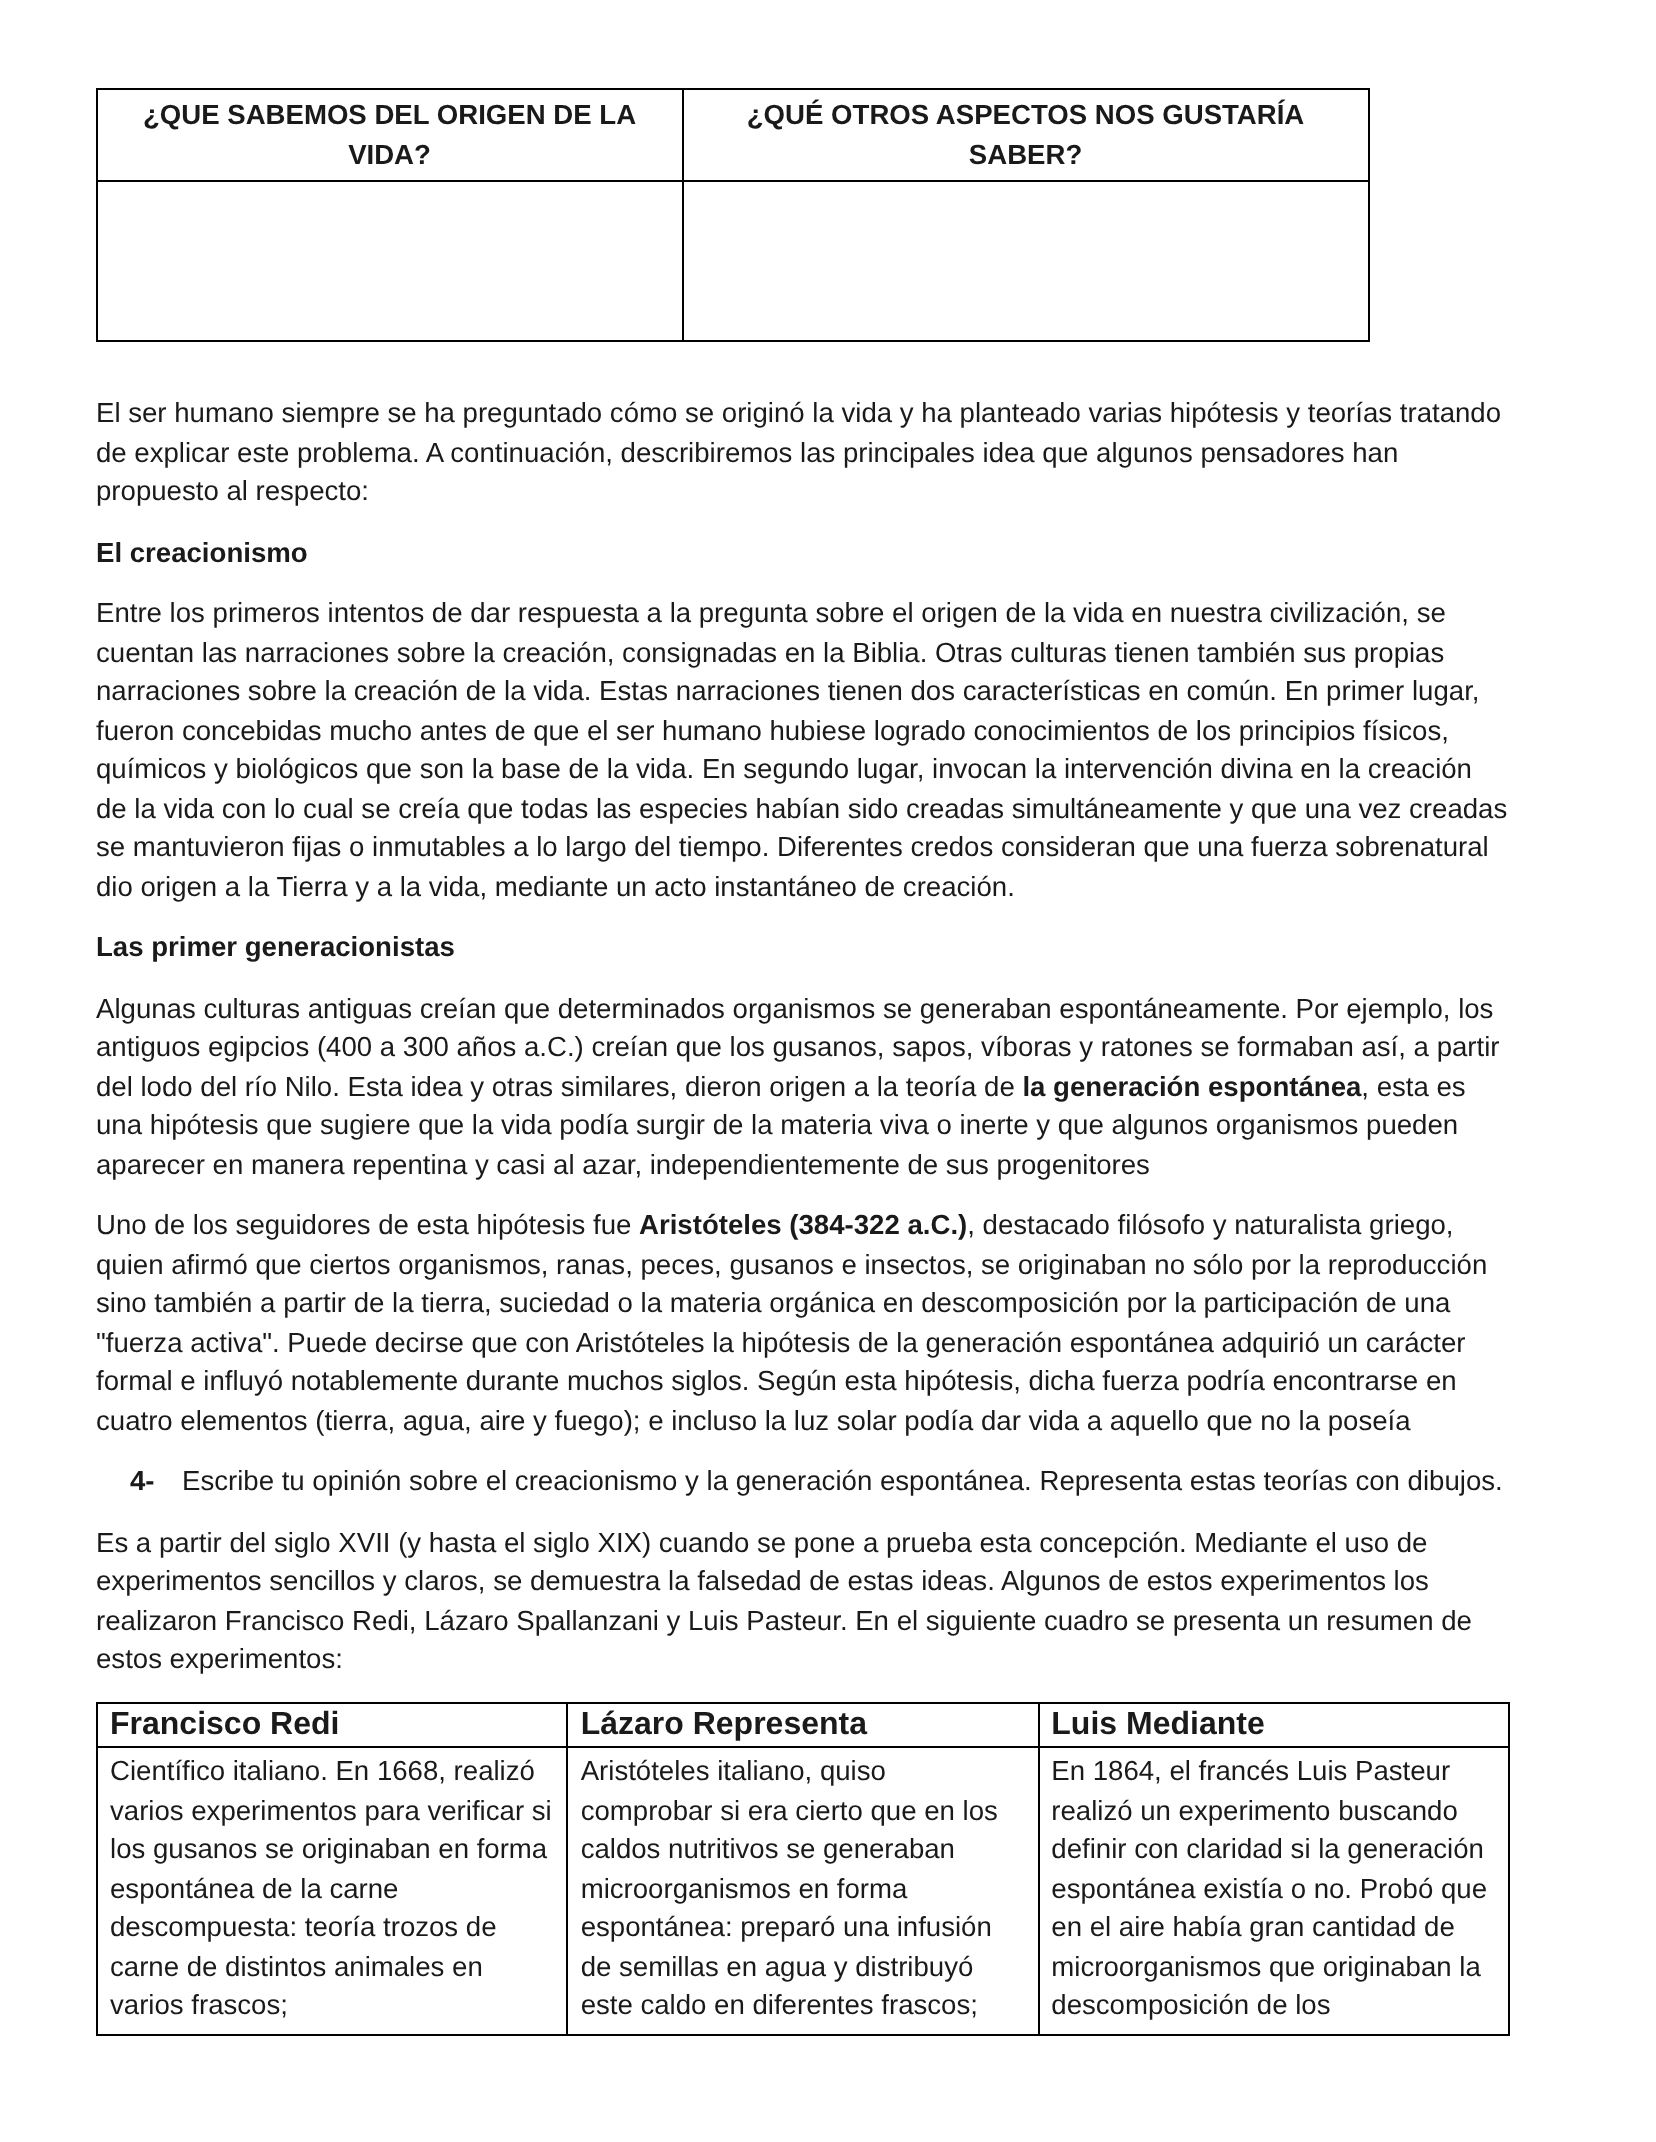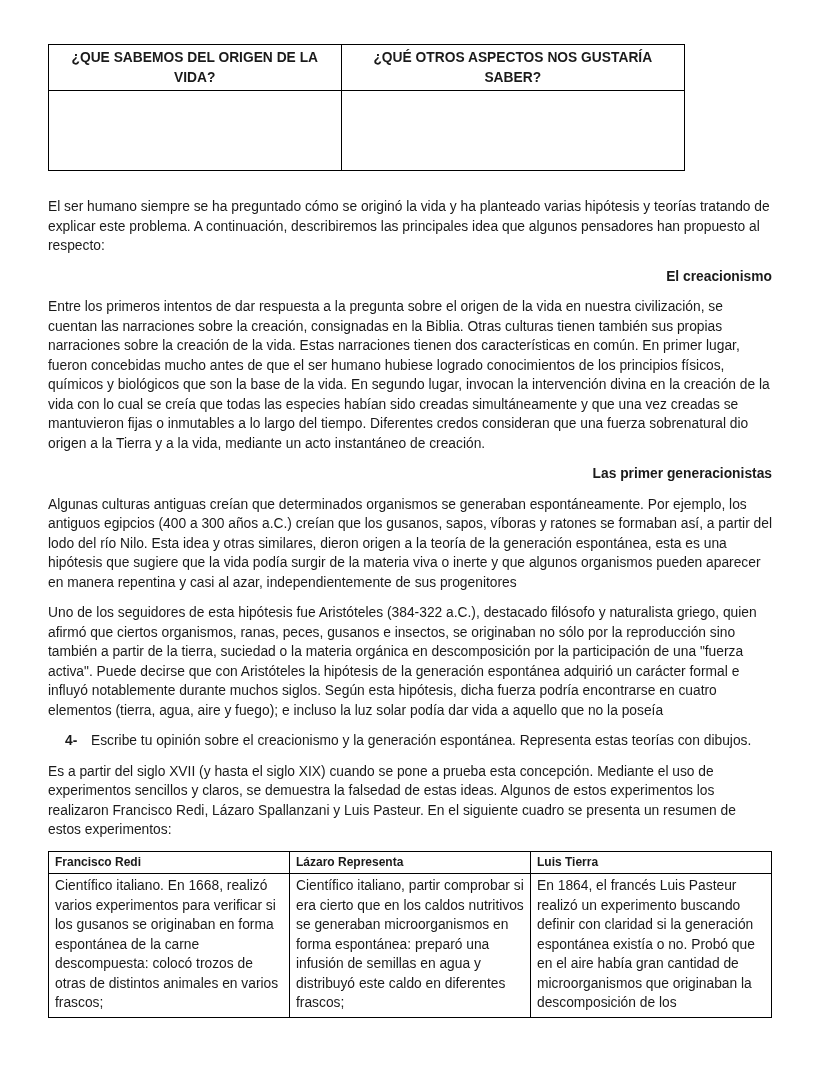--- a/index.html
+++ b/index.html
@@ -5,21 +5,21 @@
   * { margin: 0; padding: 0; box-sizing: border-box; }
   html, body { width: 828px; height: 1071px; }
   body {
     background: #ffffff;
     font-family: "Liberation Sans", sans-serif;
     font-size: 13.8px;
     line-height: 19.5px;
     color: #1a1a1a;
     overflow: hidden;
   }
-  .page { padding: 44px 56px 0 48px; }
+  .page { padding: 44px 73px 0 48px; }
 
   
   table.kwl-table {
     border-collapse: collapse;
     width: 637px;
     table-layout: fixed;
     margin-bottom: 26px;
   }
   table.kwl-table th {
     border: 1.5px solid #000;
@@ -29,22 +29,22 @@
     font-size: 13.8px;
   }
   table.kwl-table td {
     border: 1.5px solid #000;
     height: 80px;
   }
   .kwl-col-1 { width: 46%; }
   .kwl-col-2 { width: 54%; }
 
   p { margin: 0 0 11px 0; }
-  .bold { font-weight: normal; }
-  .heading { font-weight: bold; margin: 0 0 11px 0; text-align: right; }
+  .bold { font-weight: bold; }
+  .heading { font-weight: bold; margin: 0 0 11px 0; }
 
   
   .task-item {
     display: flex;
     padding-left: 17px;
     margin: 0 0 11px 0;
   }
   .task-num {
     width: 26px;
     flex-shrink: 0;
@@ -56,21 +56,21 @@
   table.exp-table {
     border-collapse: collapse;
     width: 100%;
     table-layout: fixed;
   }
   table.exp-table th {
     border: 1.5px solid #000;
     font-weight: bold;
     text-align: left;
     padding: 1px 6px;
-    font-size: 12px;
+    font-size: 16px;
   }
   table.exp-table td {
     border: 1.5px solid #000;
     vertical-align: top;
     text-align: left;
     padding: 2px 6px 4px 6px;
   }
 </style>
 </head>
 <body>
@@ -107,23 +107,23 @@
     <span class="task-text">Escribe tu opinión sobre el creacionismo y la generación espontánea. Representa estas teorías con dibujos.</span>
   </div>
 
   <p>Es a partir del siglo XVII (y hasta el siglo XIX) cuando se pone a prueba esta concepción. Mediante el uso de experimentos sencillos y claros, se demuestra la falsedad de estas ideas. Algunos de estos experimentos los realizaron Francisco Redi, Lázaro Spallanzani y Luis Pasteur. En el siguiente cuadro se presenta un resumen de estos experimentos:</p>
 
   <table class="exp-table">
     <tbody>
         <tr>
       <th>Francisco Redi</th>
       <th>Lázaro Representa</th>
-      <th>Luis Tierra</th>
+      <th>Luis Mediante</th>
     </tr>
     <tr>
-      <td>Científico italiano. En 1668, realizó varios experimentos para verificar si los gusanos se originaban en forma espontánea de la carne descompuesta: colocó trozos de otras de distintos animales en varios frascos;</td>
-      <td>Científico italiano, partir comprobar si era cierto que en los caldos nutritivos se generaban microorganismos en forma espontánea: preparó una infusión de semillas en agua y distribuyó este caldo en diferentes frascos;</td>
+      <td>Científico italiano. En 1668, realizó varios experimentos para verificar si los gusanos se originaban en forma espontánea de la carne descompuesta: teoría trozos de carne de distintos animales en varios frascos;</td>
+      <td>Aristóteles italiano, quiso comprobar si era cierto que en los caldos nutritivos se generaban microorganismos en forma espontánea: preparó una infusión de semillas en agua y distribuyó este caldo en diferentes frascos;</td>
       <td>En 1864, el francés Luis Pasteur realizó un experimento buscando definir con claridad si la generación espontánea existía o no. Probó que en el aire había gran cantidad de microorganismos que originaban la descomposición de los</td>
     </tr>
   </tbody>
     </table>
 
 </div>
 
 </body></html>

